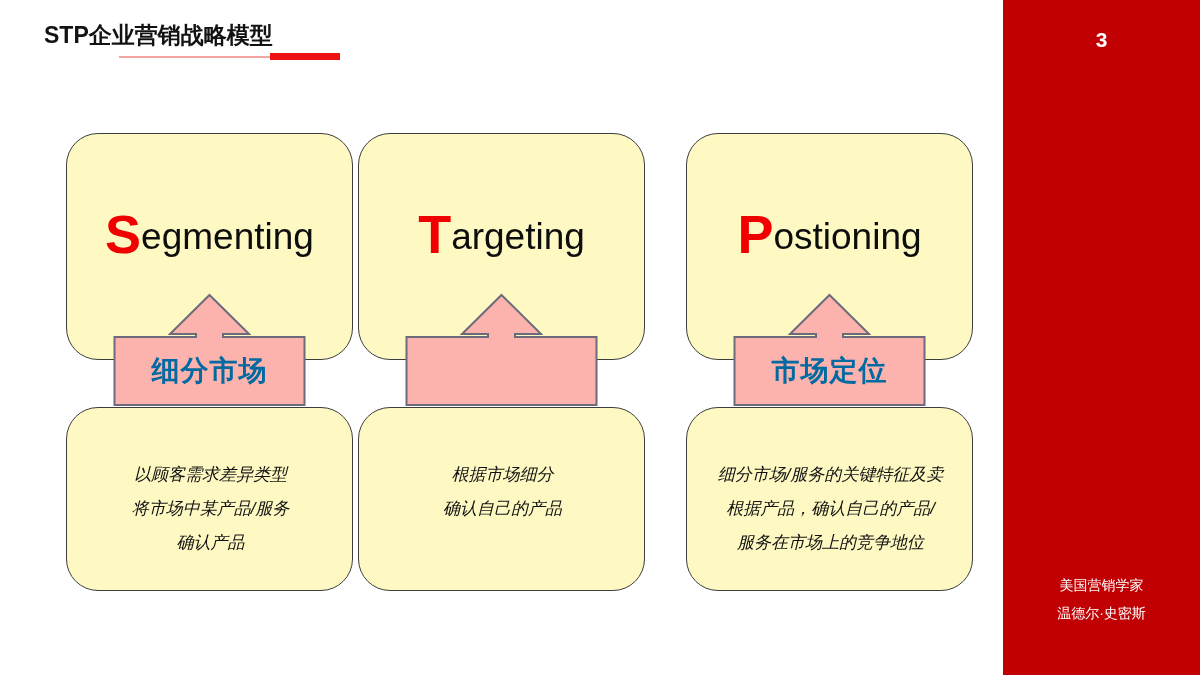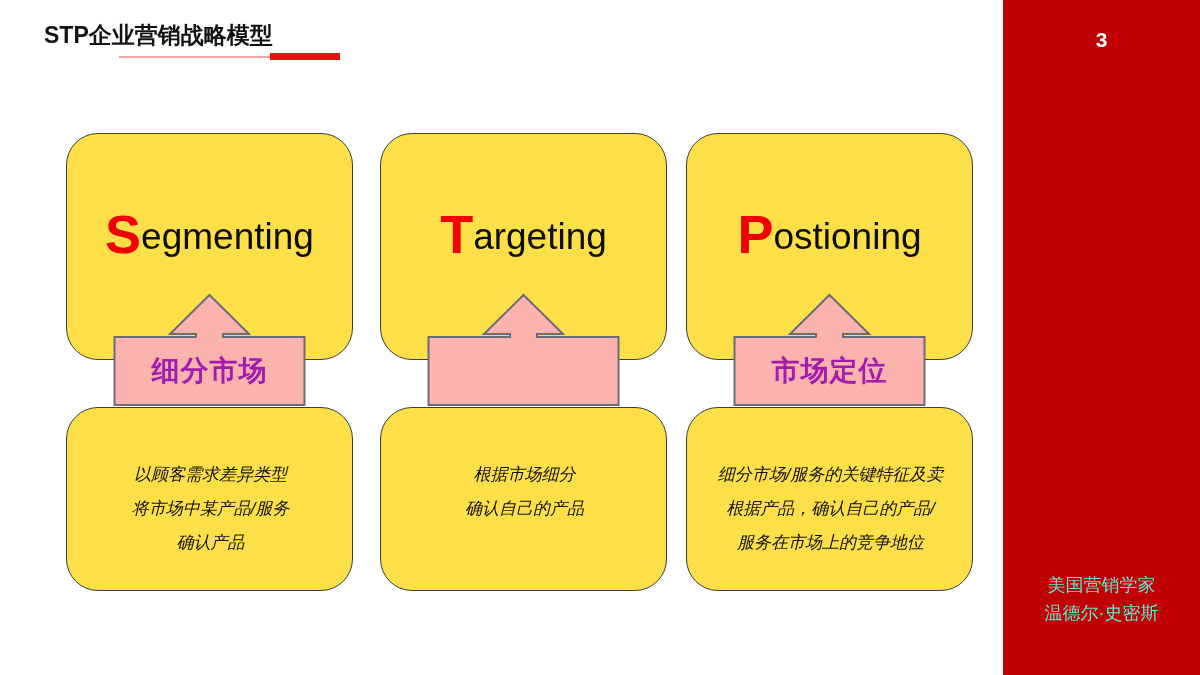--- a/index.html
+++ b/index.html
@@ -63,53 +63,53 @@
     color: #ffffff;
     font-size: 21px;
     font-weight: bold;
   }
   .side-credit {
     position: absolute;
     left: 0;
     bottom: 48px;
     width: 197px;
     text-align: center;
-    color: #5eead4;
-    font-size: 18px;
+    color: #ffffff;
+    font-size: 14px;
     line-height: 28px;
     font-weight: normal;
   }
   .side-credit div { white-space: nowrap; }
 
   
   .columns {
     position: absolute;
     left: 66px;
     top: 133px;
     width: 909px;
     height: 458px;
   }
   .column {
     position: absolute;
     top: 0;
     width: 289px;
     height: 458px;
   }
   .col-0 { left: 0px; }
-  .col-1 { left: 314px; }
+  .col-1 { left: 292px; }
   .col-2 { left: 620px; }
 
   .card {
     position: absolute;
     left: 0;
     width: 287px;
     box-sizing: border-box;
     border: 1px solid #3d3d3d;
     border-radius: 32px;
-    background: #fde047;
+    background: #fef9c3;
   }
   .card-top {
     top: 0;
     height: 227px;
   }
   .card-bottom {
     top: 274px;
     height: 184px;
   }
 
@@ -163,21 +163,21 @@
     position: absolute;
     left: 0;
     top: 42px;
     width: 193px;
     height: 72px;
     display: flex;
     align-items: center;
     justify-content: center;
     font-size: 28px;
     font-weight: bold;
-    color: #a21caf;
+    color: #0369a1;
     letter-spacing: 1px;
     white-space: nowrap;
   }
 </style>
 </head>
 <body>
 
 <div class="slide">
 
   <div class="slide-title">STP企业营销战略模型</div>

